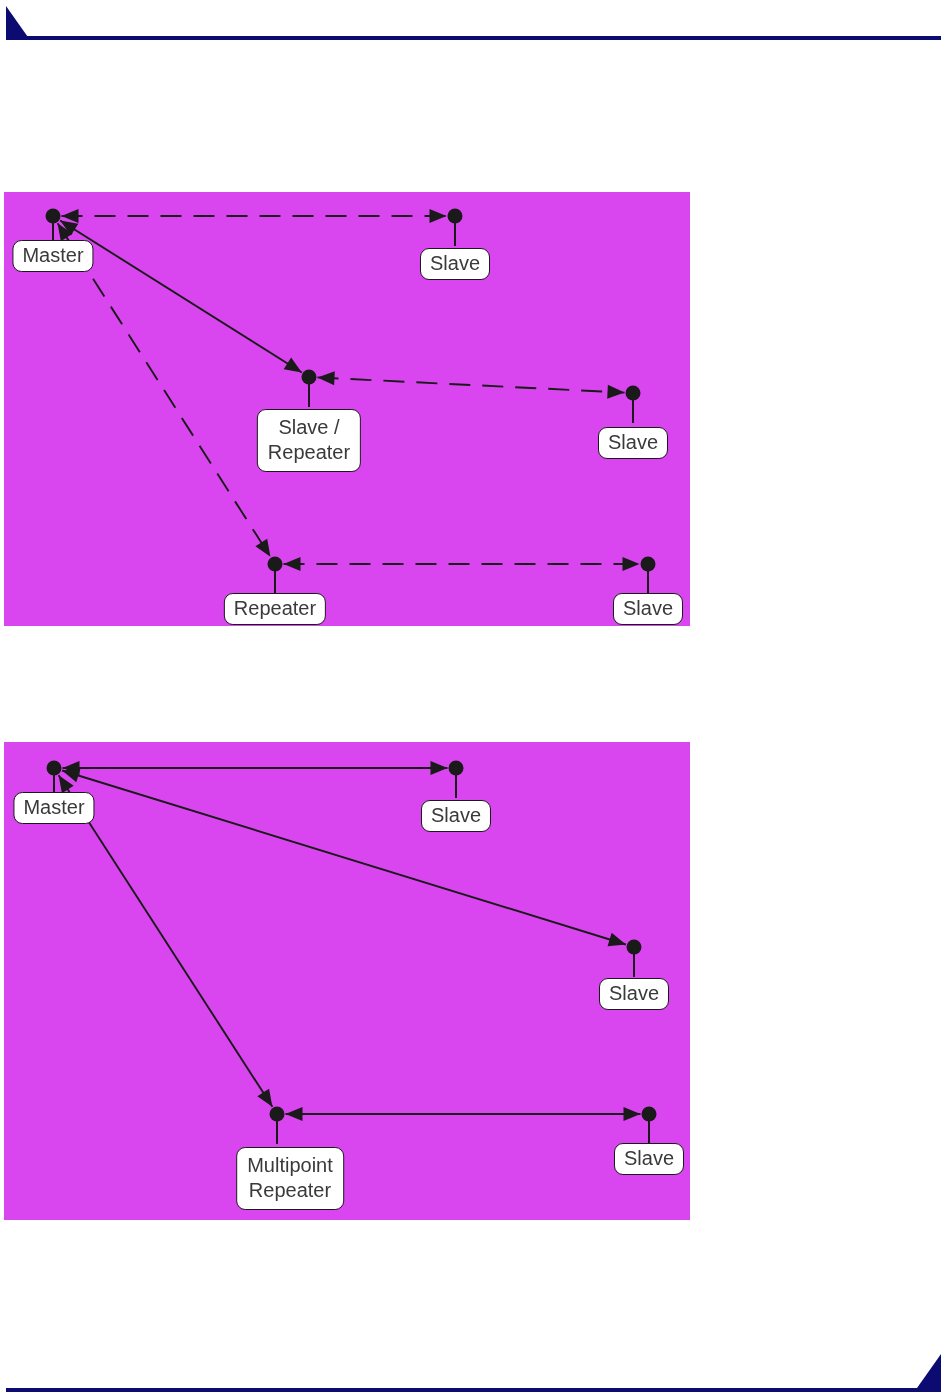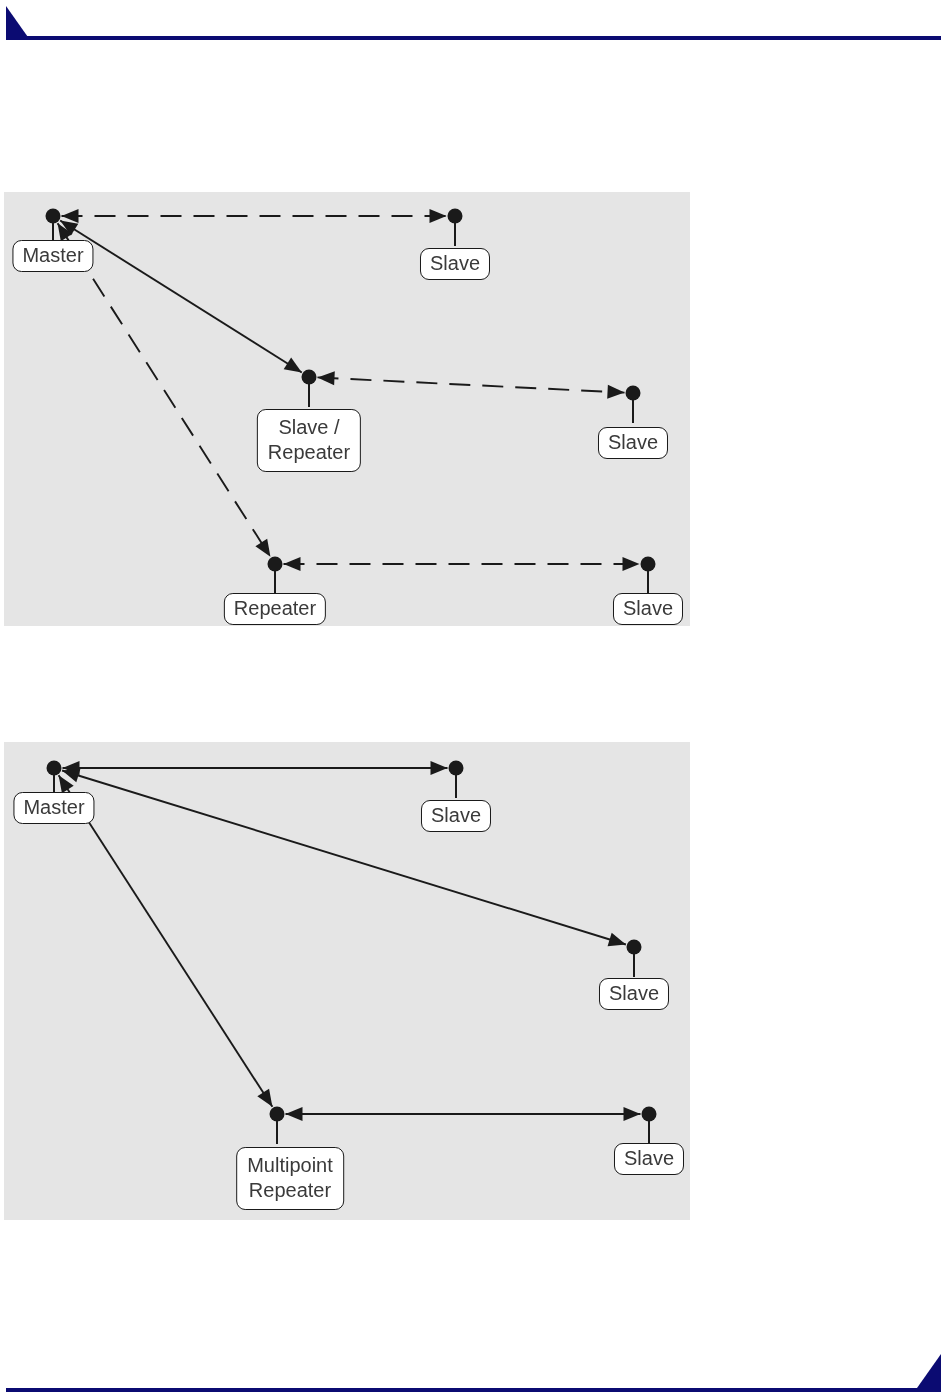--- a/index.html
+++ b/index.html
@@ -28,21 +28,21 @@
     position: absolute;
     left: 0;
     bottom: 0;
     width: 947px;
     height: 54px;
   }
 
   
   .diagram {
     position: absolute;
-    background: #e5e5e5;
+    background: #d946ef;
   }
   #diagram-1 {
     left: 4px;
     top: 192px;
     width: 686px;
     height: 434px;
   }
   #diagram-2 {
     left: 4px;
     top: 742px;

